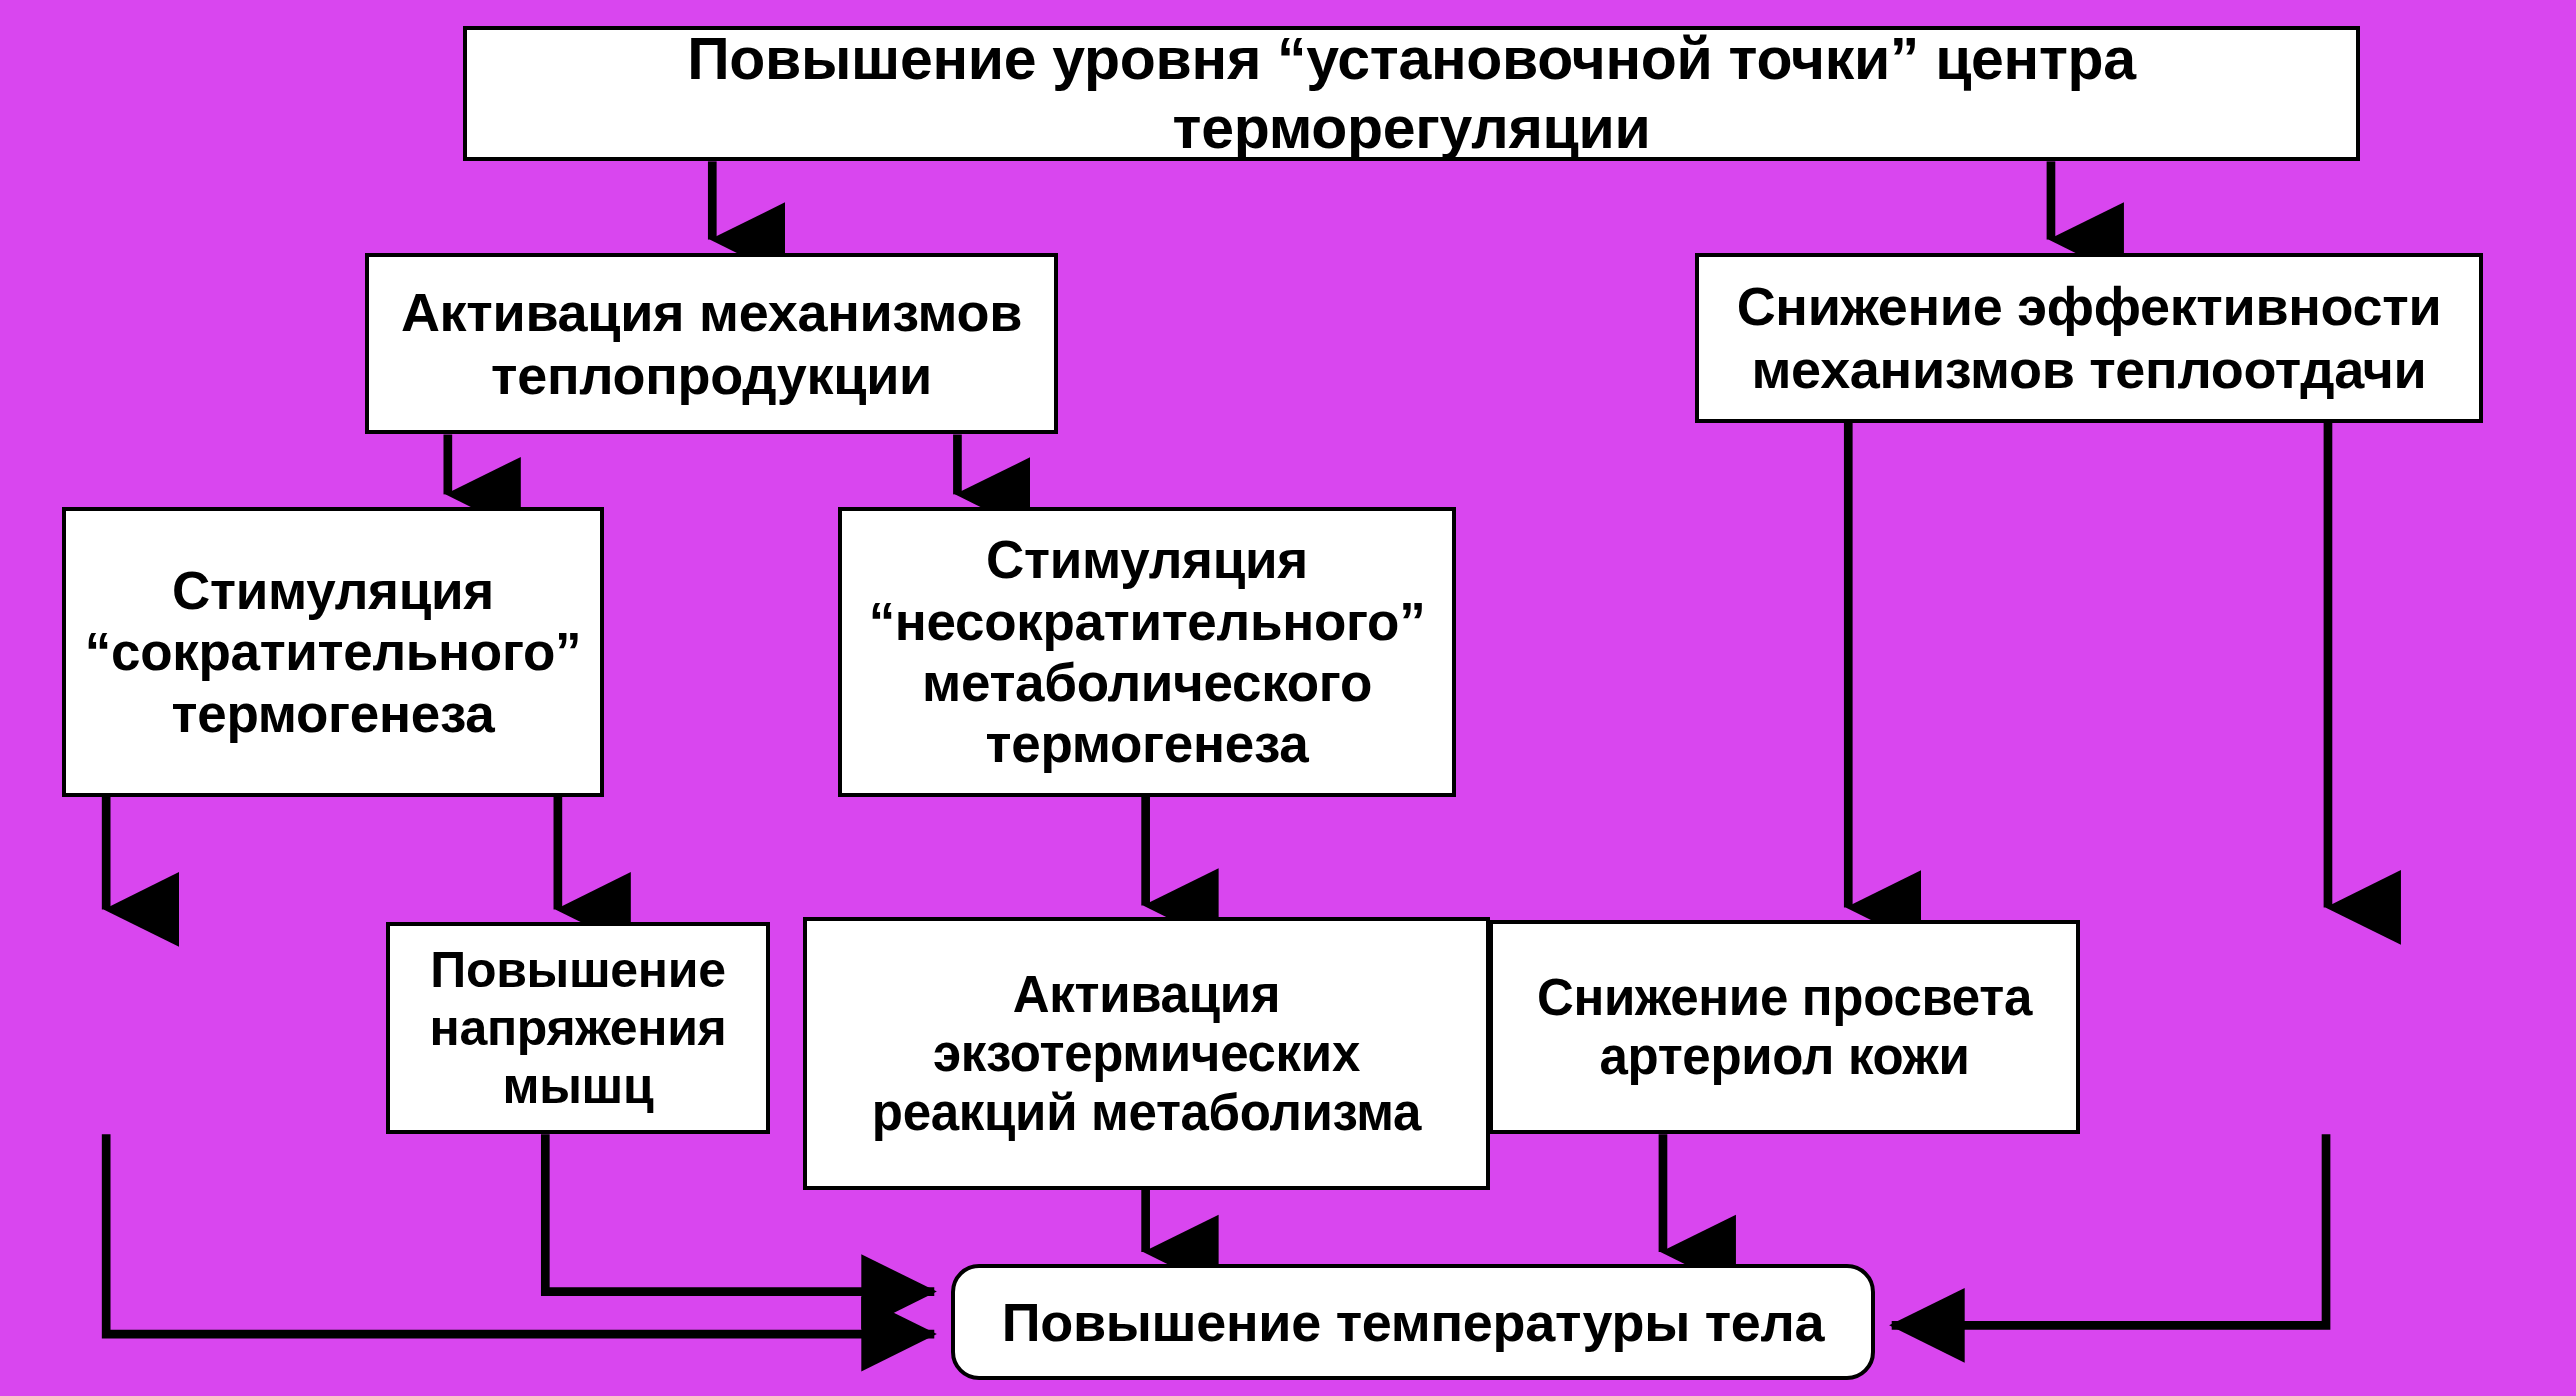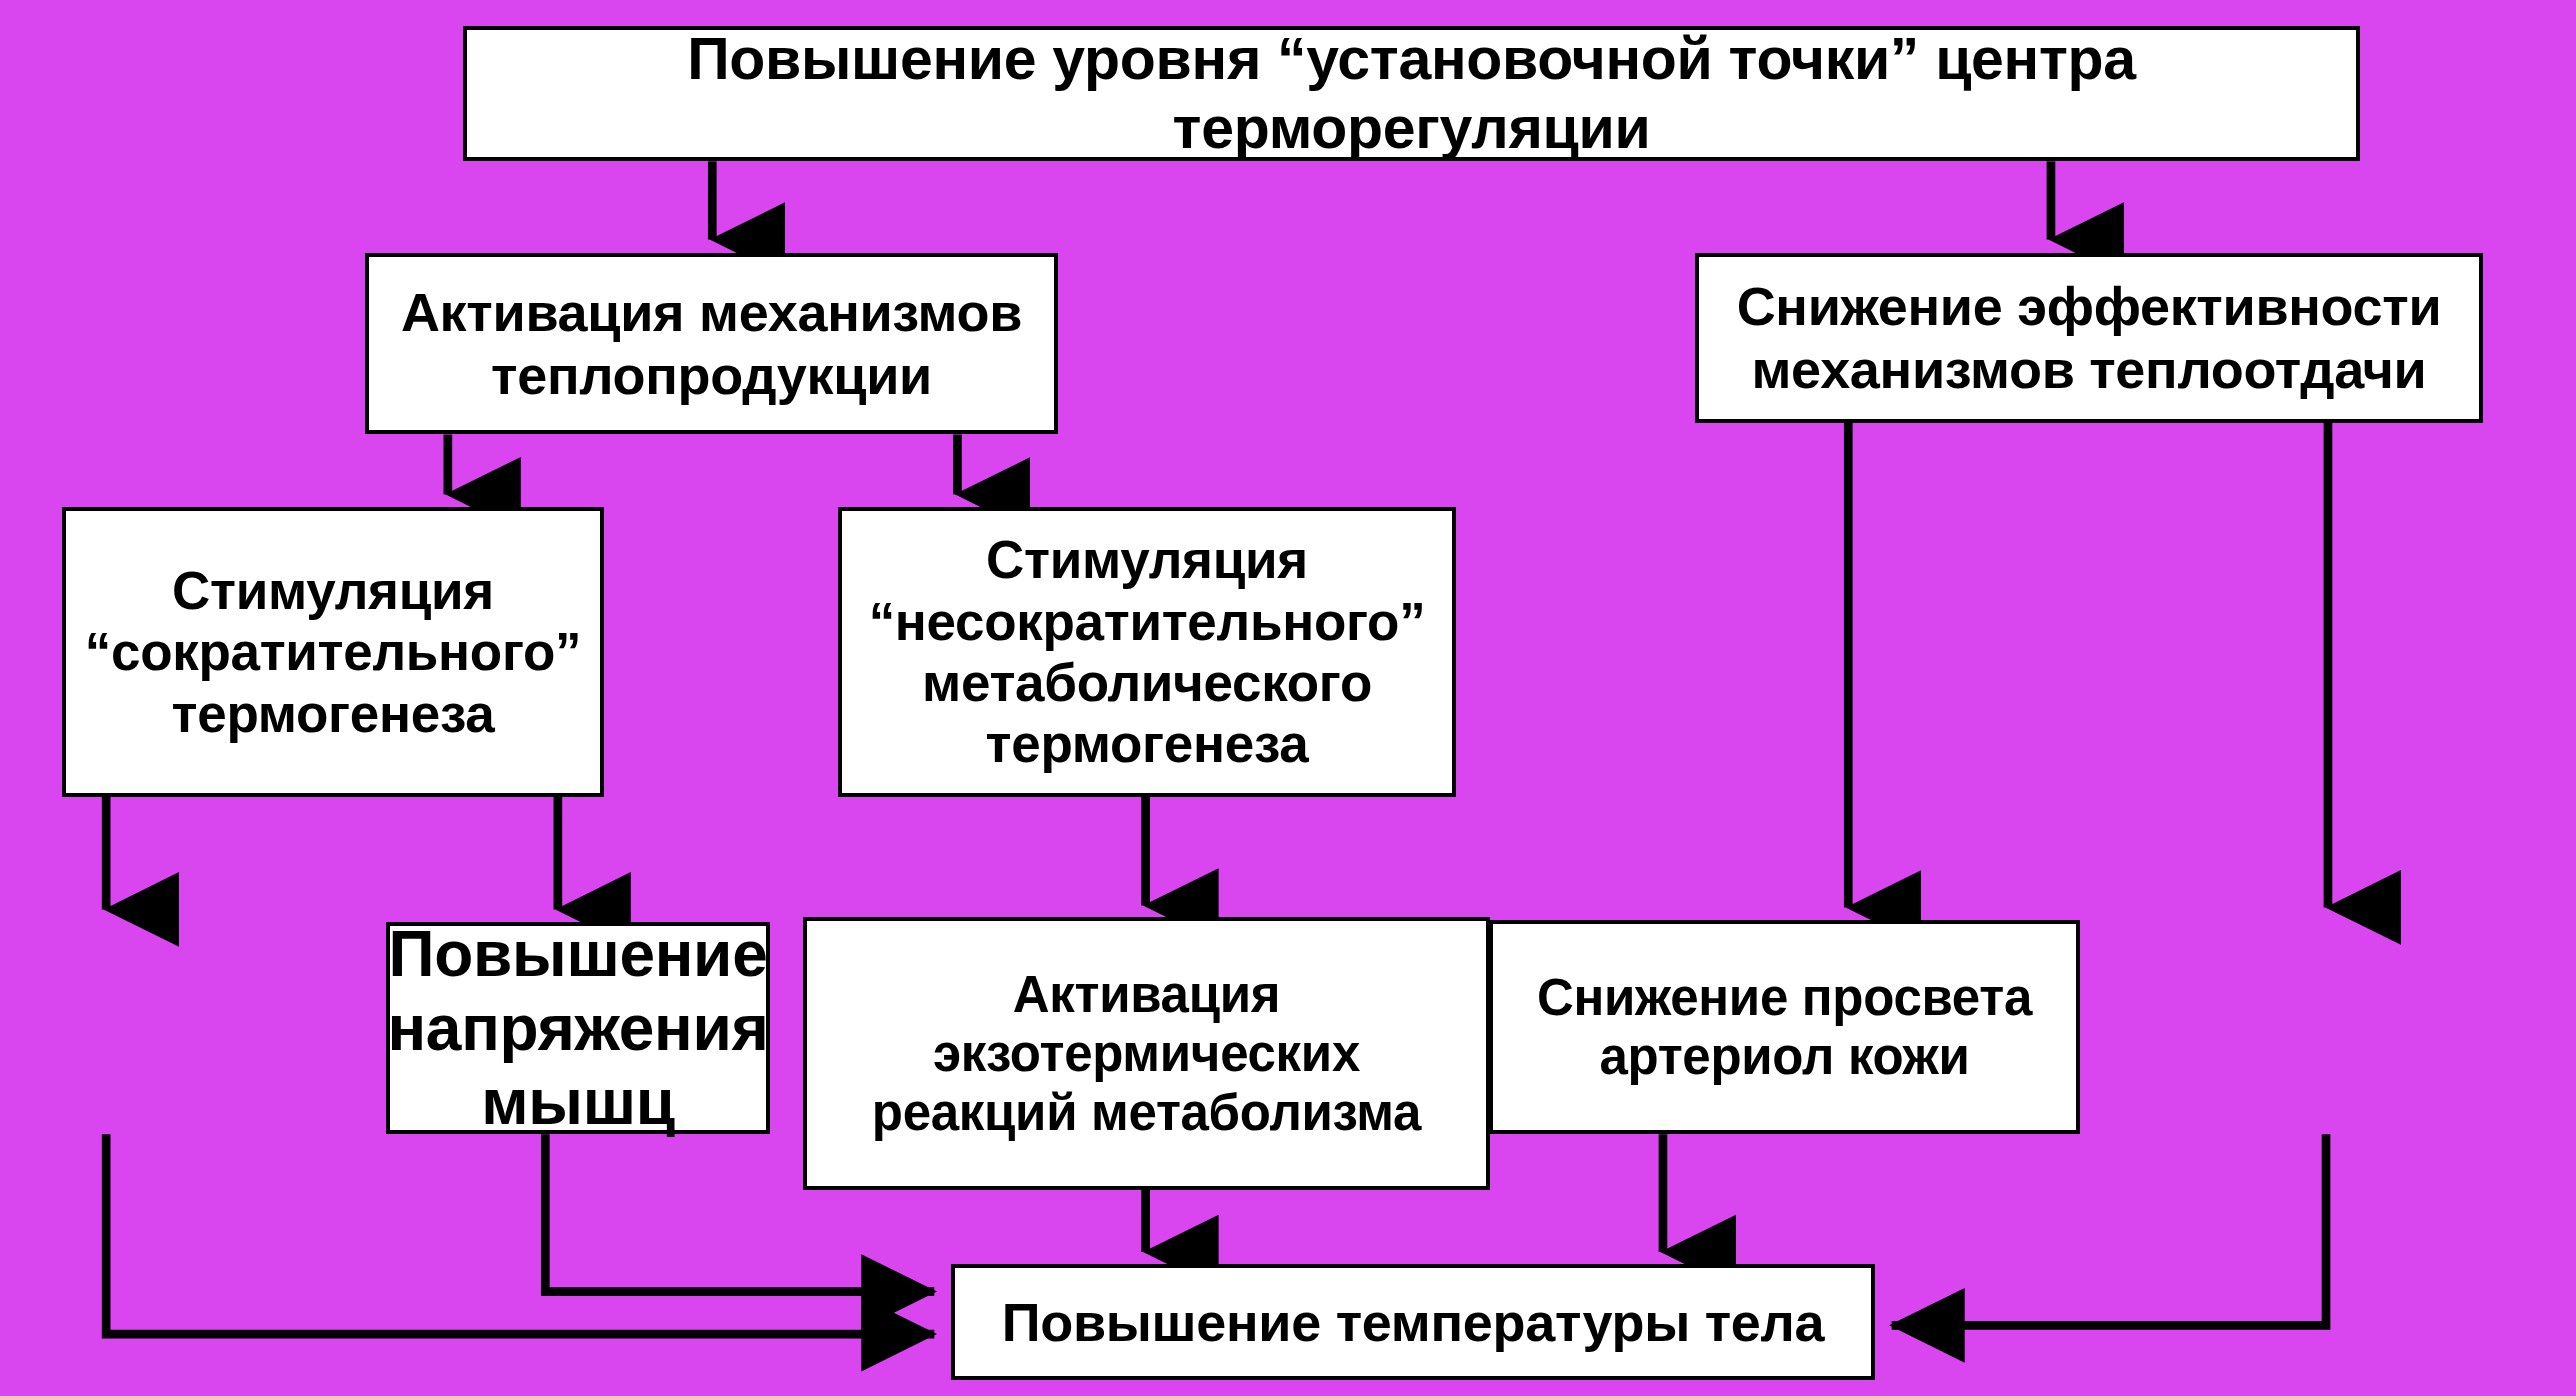--- a/index.html
+++ b/index.html
@@ -40,25 +40,25 @@
     white-space: pre-line;
     padding: 1.9px 5.8px;
     z-index: 2;
   }
   .n-top        { left: 463px;  top: 26px;   width: 1897px; height: 135px; font-size: 59px; font-weight: 700; }
   .n-heatprod   { left: 365px;  top: 253px;  width: 693px;  height: 181px; font-size: 54px; }
   .n-heatloss   { left: 1695px; top: 253px;  width: 788px;  height: 170px; font-size: 54px; }
   .n-shiver-th  { left: 62px;   top: 507px;  width: 542px;  height: 290px; font-size: 53px; }
   .n-nonshiv-th { left: 838px;  top: 507px;  width: 618px;  height: 290px; font-size: 53px; }
   .n-muscle-tr  { left: 7.7px;    top: 922px;  width: 349px;  height: 212px; font-size: 51px; }
-  .n-muscle-tn  { left: 386px;  top: 922px;  width: 384px;  height: 212px; font-size: 64px; }
+  .n-muscle-tn  { left: 386px;  top: 922px;  width: 384px;  height: 212px; font-size: 50px; }
   .n-exo        { left: 803px;  top: 917px;  width: 687px;  height: 273px; font-size: 51px; }
   .n-arteriol   { left: 1489px; top: 920px;  width: 591px;  height: 214px; font-size: 51px; }
   .n-sweat      { left: 2112px; top: 920px;  width: 457px;  height: 214px; font-size: 51px; }
-  .n-bodytemp   { left: 951px;  top: 1264px; width: 924px;  height: 116px; font-size: 54px; }
+  .n-bodytemp   { left: 951px;  top: 1264px; width: 924px;  height: 116px; font-size: 54px; border-radius: 28px; }
 </style>
 </head>
 <body>
 
 <div id="stage">
 
   <svg id="wires" viewBox="0 0 2669 1447">
     <defs>
       <marker id="ah-down" markerWidth="9" markerHeight="9" refX="4.5" refY="8.4" orient="auto" markerUnits="strokeWidth">
         <path d="M 0.2 0 L 8.8 0 L 4.5 8.7 Z" fill="#000000"></path>

